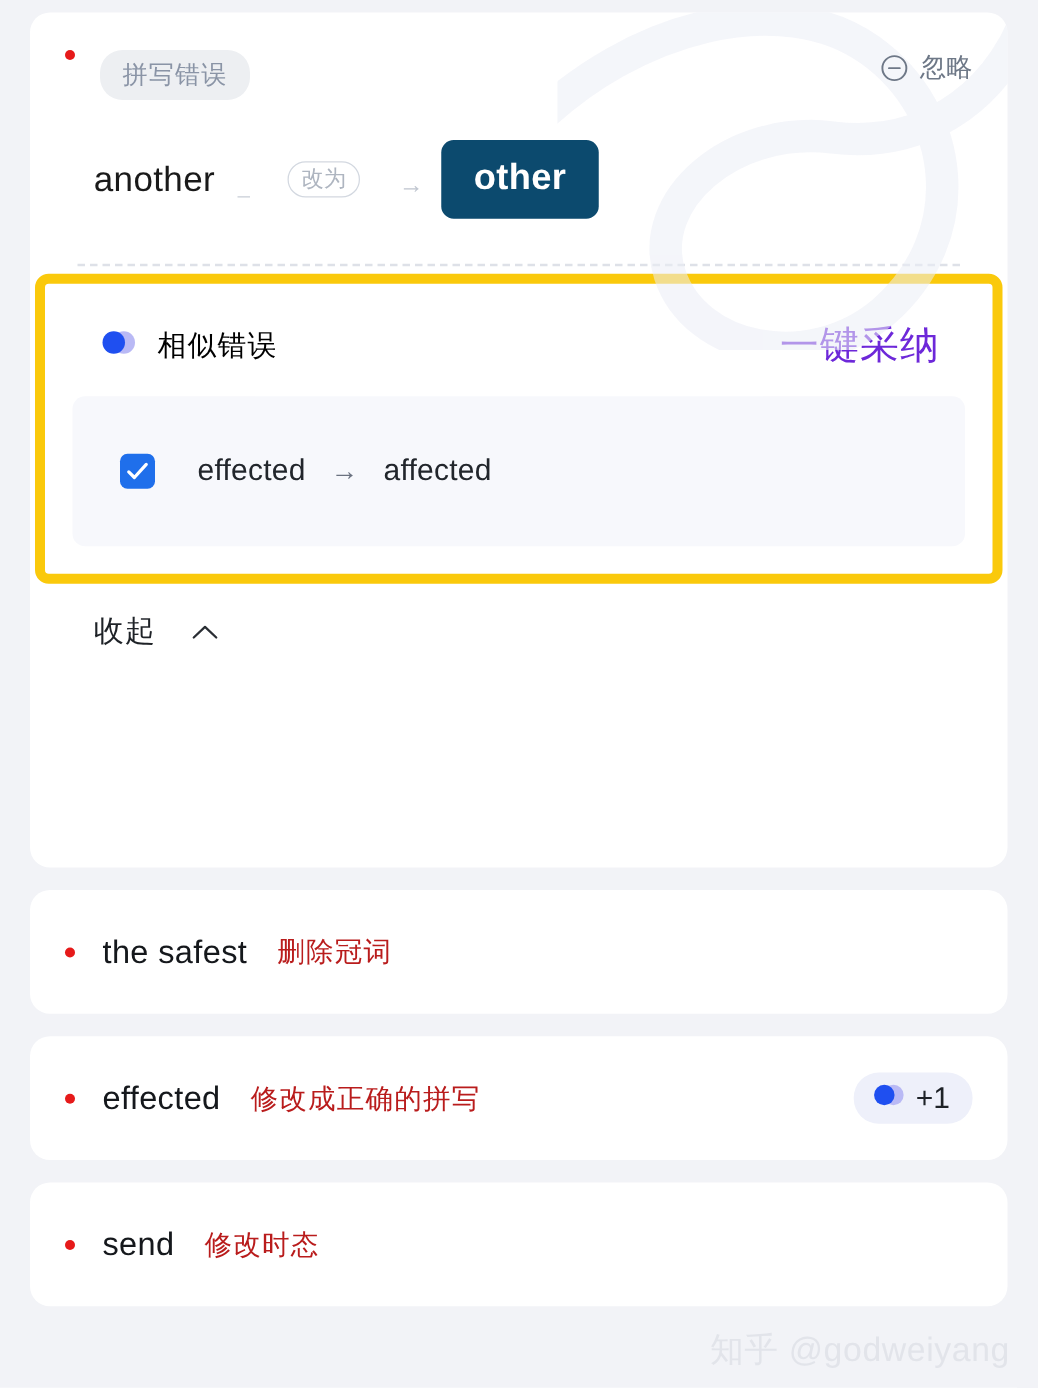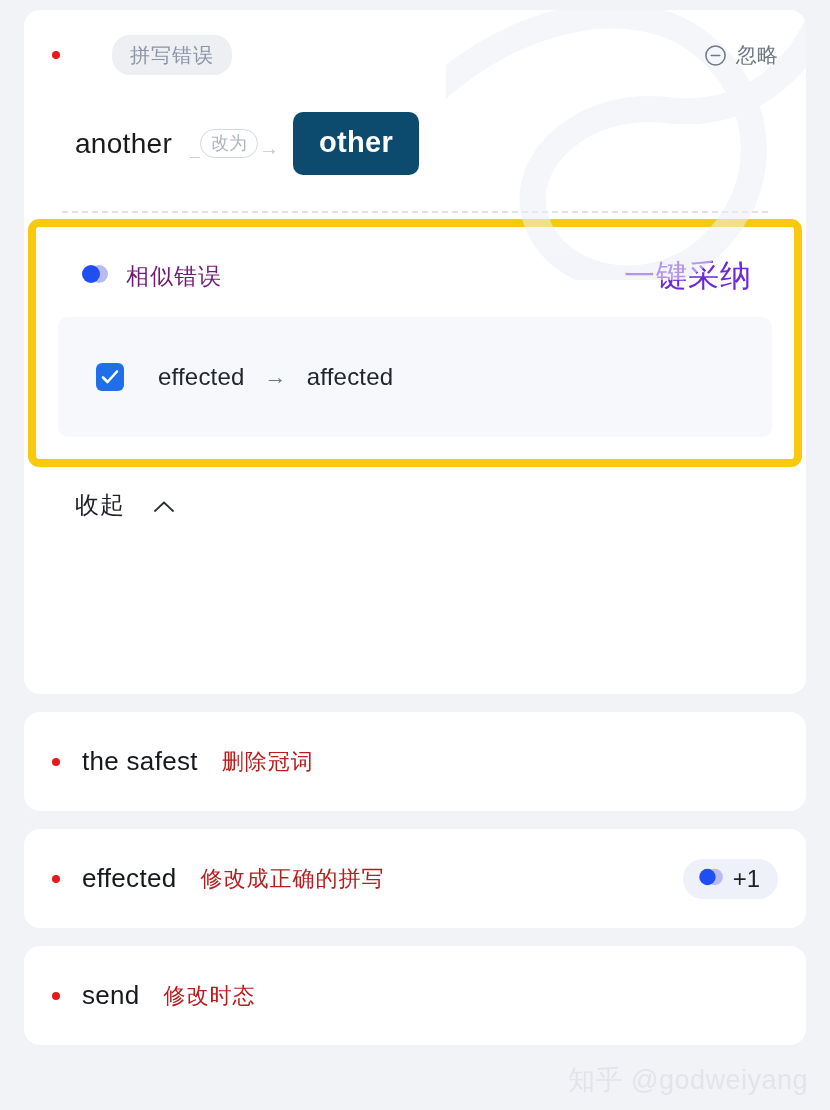--- a/index.html
+++ b/index.html
@@ -42,24 +42,23 @@
     width: 400px;
     height: 300px;
     pointer-events: none;
     opacity: .55;
   }
 
   
   .hdr {
     position: relative;
     display: flex;
-    align-items: center;
+    align-items: flex-start;
     padding: 30px 28px 0 28px;
     height: 60px;
-    gap: 32px;
   }
   .dot {
     width: 8px; height: 8px;
     border-radius: 50%;
     background: #E61A1A;
     flex: none;
     margin-right: 20px;
   }
   .tag {
     background: #EDEFF2;
@@ -90,20 +89,21 @@
   .word-orig {
     font-size: 28px;
     color: #1A1A1A;
     letter-spacing: .3px;
   }
   .changeto {
     display: flex;
     align-items: flex-end;
     margin: 0 14px 0 18px;
     color: #BCC2CC;
+    gap: 30px;
   }
   .changeto .line { width: 10px; height: 1px; background: #C8CDD6; }
   .changeto .pill {
     border: 1px solid #D3D8E0;
     border-radius: 16px;
     padding: 4px 10px 5px;
     font-size: 18px;
     color: #AEB5C0;
     line-height: 1;
   }
@@ -156,21 +156,21 @@
     background: #FFFFFF;
   }
   .similar-hdr {
     display: flex;
     align-items: center;
     padding: 8px 6px 0 22px;
   }
   .venn { flex: none; display: block; margin-right: 14px; }
   .similar-label {
     font-size: 23px;
-    color: #701a75;
+    color: #000000;
     letter-spacing: 1px;
   }
   .adopt {
     margin-left: auto;
     color: #6d28d9;
     font-size: 31px;
     letter-spacing: 1px;
     cursor: pointer;
     padding-right: 14px;
   }

